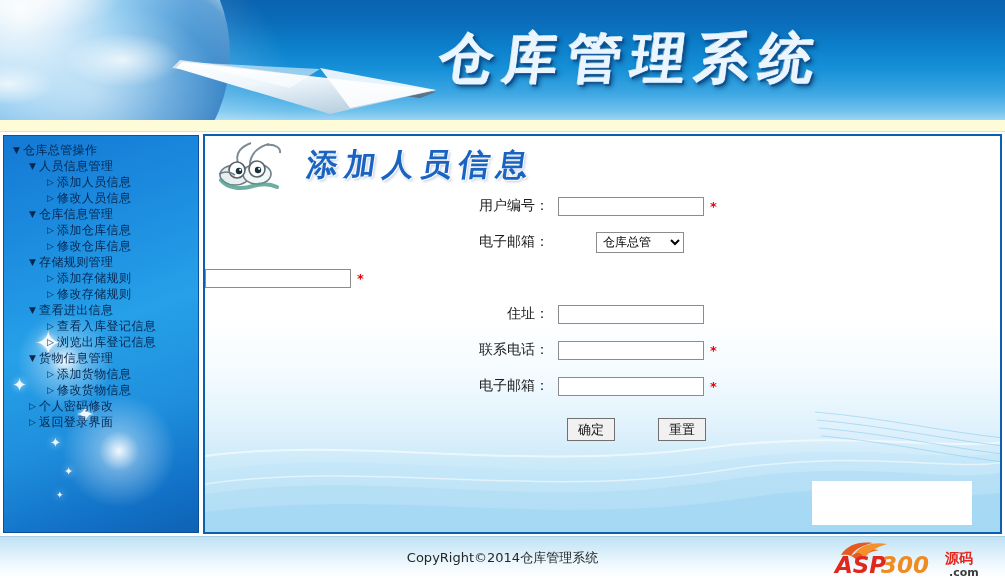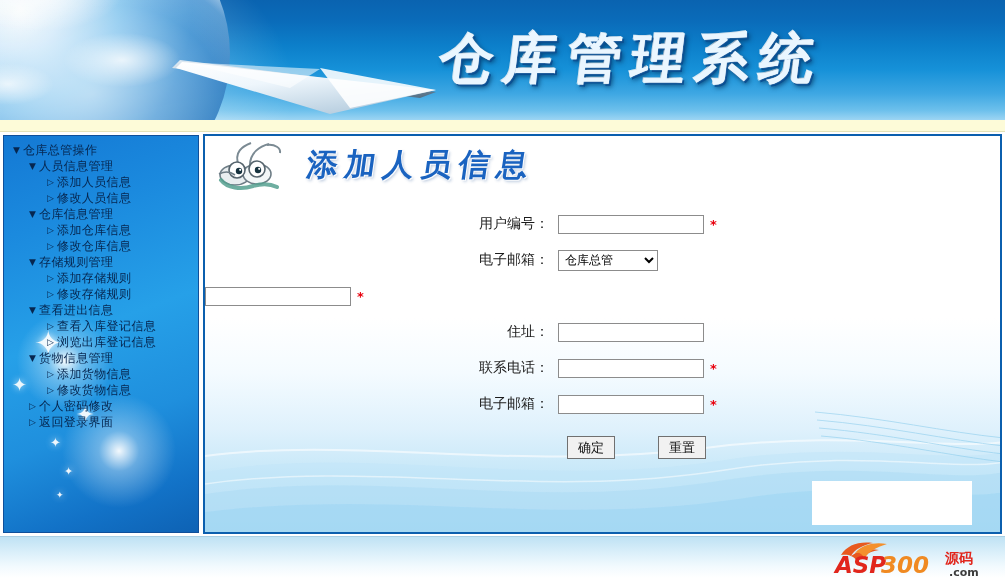--- a/index.html
+++ b/index.html
@@ -130,21 +130,21 @@
     position: absolute; left: 100px; top: 6px;
     font-family: "DejaVu Serif", "Liberation Serif", serif;
     font-size: 31px; font-weight: bold; letter-spacing: 7px;
     color: #1a63c0;
     text-shadow: 1px 1px 0 rgba(255,255,255,.9), 2px 2px 3px rgba(20,70,140,.30);
     transform: skewX(-8deg);
     white-space: nowrap;
   }
 
   
-  .form { position: absolute; left: 0; top: 72px; width: 799px; }
+  .form { position: absolute; left: 0; top: 54px; width: 799px; }
   .frow {
     display: flex; align-items: center;
     height: 32px; margin-bottom: 4px;
   }
   .flabel {
     width: 353px; text-align: right; padding-right: 9px;
     font-size: 14px; color: #1b1b1b; white-space: nowrap;
   }
   .fctl { display: flex; align-items: center; }
   .ftext {
@@ -153,21 +153,21 @@
     background: #ffffff; outline: none;
     font-size: 12px; padding: 0 2px;
     font-family: "DejaVu Sans", "Liberation Sans", sans-serif;
   }
   .fselect {
     height: 21px;
     border: 1px solid #8c8c8c; background: #ffffff;
     font-size: 12px; padding: 0 2px;
     font-family: "DejaVu Sans", "Liberation Sans", sans-serif;
   }
-  .fselect.w-type { width: 100px; }
+  .fselect.w-type { width: 88px; margin-left: 38px; }
   .fselect.w-wh { width: 98px; }
   .req { color: #e8000d; font-size: 13px; margin-left: 6px; font-weight: bold; }
   .radio-wrap { display: flex; align-items: center; gap: 4px; font-size: 14px; color: #1b1b1b; }
   .radio-wrap label { display: flex; align-items: center; gap: 2px; cursor: pointer; }
   .radio-wrap input { margin: 0; }
   .btn-row { display: flex; align-items: center; margin-top: 16px; padding-left: 362px; gap: 43px; }
   .fbtn {
     min-width: 48px; height: 23px; padding: 0 9px;
     border: 1px solid #707070; background: #f1f1f1;
     font-size: 13px; color: #101010; cursor: pointer;
@@ -395,20 +395,21 @@
 
       <div class="btn-row">
         <button class="fbtn">确定</button>
         <button class="fbtn">重置</button>
       </div>
 
     </div>
   </div>
 
   <div class="footer">
+    <div class="footer-text">CopyRight©2014仓库管理系统</div>
 
     <svg class="asp-logo" viewBox="0 0 168 40">
       <path d="M8,16 C14,6 26,2 40,4 C30,6 22,10 18,17 C26,11 36,9 46,11 C36,13 28,17 24,22 C20,16 14,15 8,16 Z" fill="#e8591f"></path>
       <path d="M22,14 C30,5 42,3 54,5 C44,8 36,12 32,19 C28,14 26,13 22,14 Z" fill="#f4902c"></path>
       <text x="2" y="34" font-family="DejaVu Sans, sans-serif" font-size="23" font-weight="bold" fill="#e1261c" font-style="italic">ASP</text>
       <text x="48" y="34" font-family="DejaVu Sans, sans-serif" font-size="23" font-weight="bold" fill="#f08a22" font-style="italic">300</text>
       <text x="112" y="24" font-family="DejaVu Sans, sans-serif" font-size="14" font-weight="bold" fill="#e1261c">源码</text>
       <text x="116" y="37" font-family="DejaVu Sans, sans-serif" font-size="11" font-weight="bold" fill="#3b3b3b">.com</text>
     </svg>
   </div>

